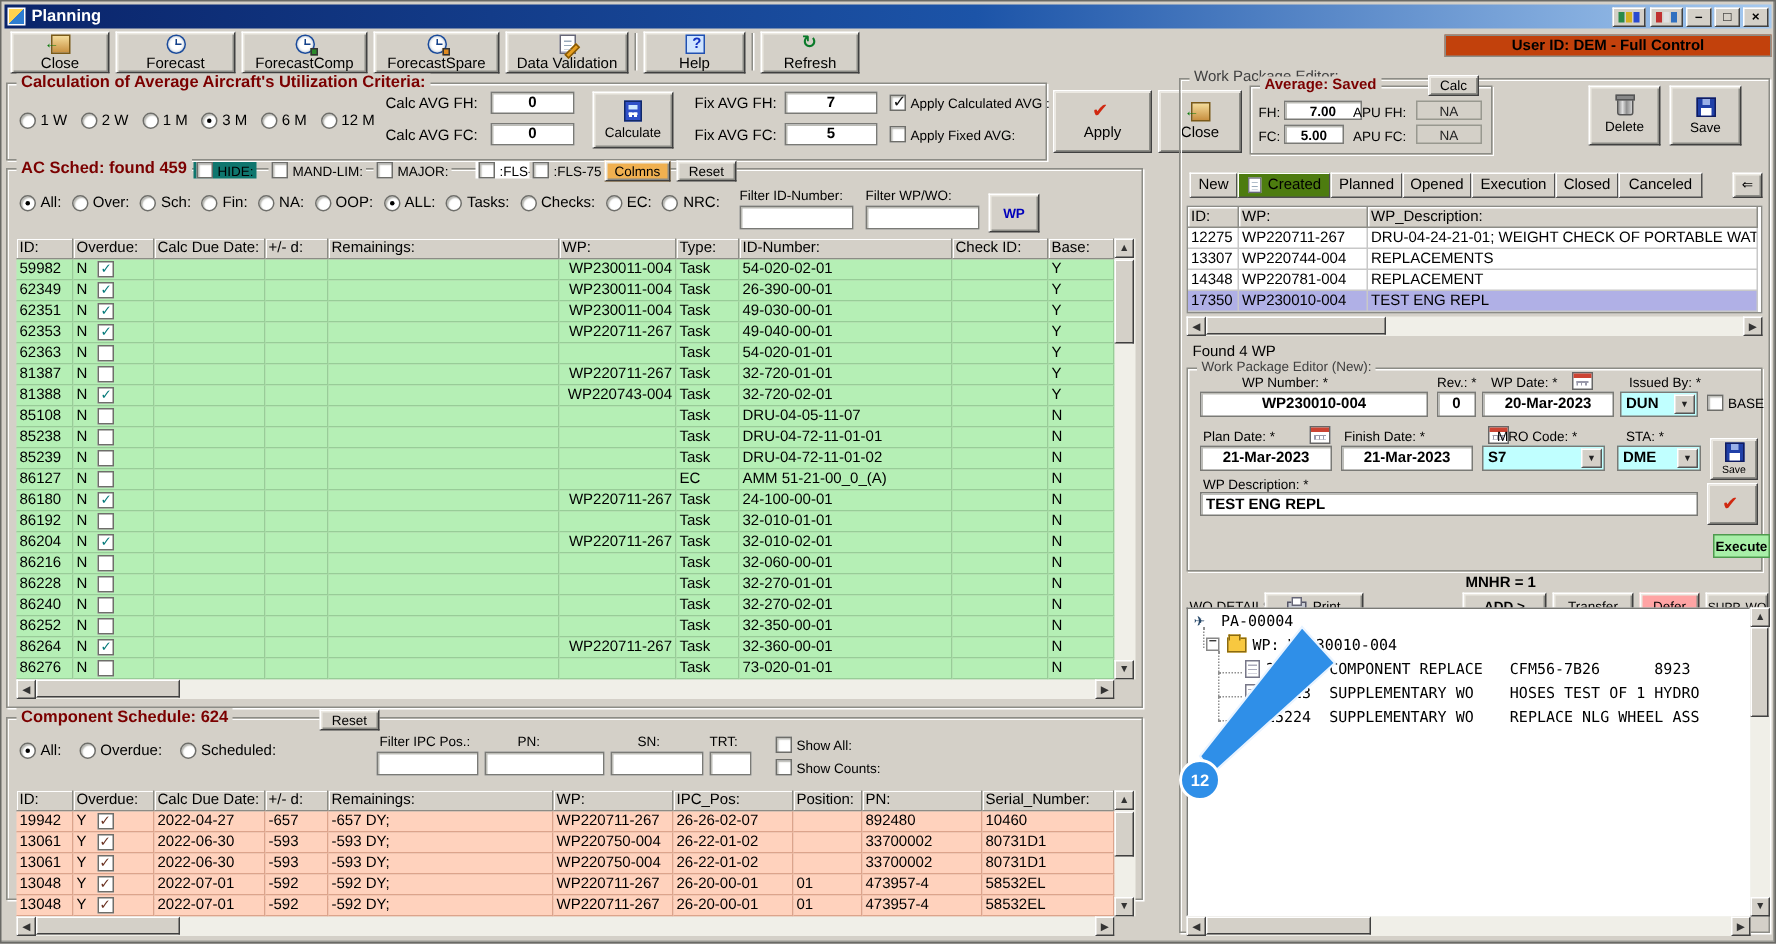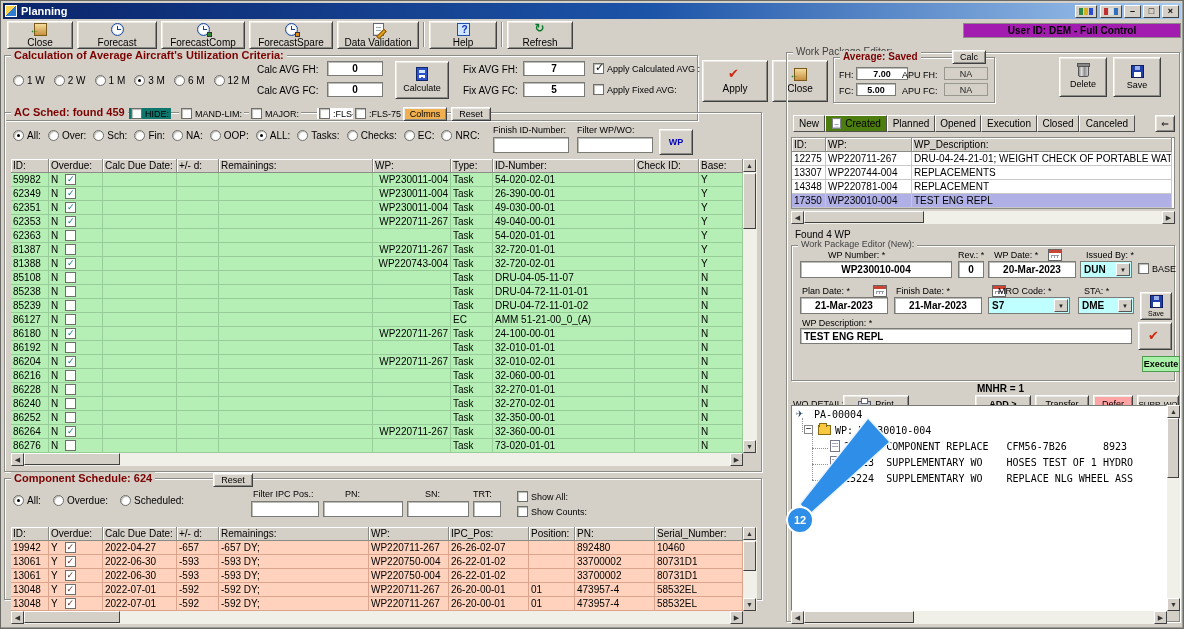--- a/index.html
+++ b/index.html
@@ -12,21 +12,21 @@
 .appico{width:12px;height:12px;background:linear-gradient(135deg,#ffd34d 0 50%,#2e7dd1 50% 100%);border:1px solid #fff;flex:0 0 auto}
 .ttl{font-weight:bold;font-size:11px;margin-left:4px;white-space:nowrap}
 .tsp{flex:1}
 .wbtn{width:17px;height:13px;margin-left:2px;background:#d4d0c8;border:1px solid;border-color:#fff #404040 #404040 #fff;color:#000;font-size:9px;line-height:11px;text-align:center;font-weight:bold;flex:0 0 auto}
 .picbtn{width:22px;height:13px;margin-left:3px;background:#d4d0c8;border:1px solid;border-color:#fff #404040 #404040 #fff;display:flex;align-items:center;justify-content:center;gap:1px;flex:0 0 auto}
 .picbtn i{width:4px;height:7px;display:block}
 
 .up{background:#d4d0c8;border:1px solid;border-color:#fff #404040 #404040 #fff;box-shadow:inset 1px 1px 0 #ece9e2,inset -1px -1px 0 #8c8c86}
 .tbtn{top:1px;height:28px;display:flex;flex-direction:column;align-items:center;justify-content:center;gap:1px;font-size:10px;white-space:nowrap}
 .vsep{top:2px;width:2px;height:25px;border-left:1px solid #8c8c86;border-right:1px solid #fff}
-.userlbl{background:#a21caf;border:1px solid #8c8c86;font-weight:bold;font-size:10px;display:flex;align-items:center;justify-content:center;white-space:nowrap}
+.userlbl{background:#c2410c;border:1px solid #8c8c86;font-weight:bold;font-size:10px;display:flex;align-items:center;justify-content:center;white-space:nowrap}
 .btn2{display:flex;flex-direction:column;align-items:center;justify-content:center;gap:2px;font-size:9px}
 .sbtn{display:flex;align-items:center;justify-content:center;font-size:9px}
 .fs{border:1px solid #8c8c86;box-shadow:inset 1px 1px 0 #fff,1px 1px 0 #fff}
 .leg{position:absolute;top:-7px;left:6px;background:#d4d0c8;padding:0 3px;font-weight:bold;color:#7b0000;font-size:11px;white-space:nowrap}
 .leg10{font-size:10px}
 .leg2{position:absolute;top:-7px;left:6px;background:#d4d0c8;padding:0 3px;color:#404040;font-size:10px;white-space:nowrap}
 .lbl{font-size:9px;white-space:nowrap}
 .lbl10{font-size:10px;white-space:nowrap}
 .inp{background:#fff;border:1px solid #7a7a76;box-shadow:inset 1px 1px 0 #bdbdb7}
 .vf{background:#fff;border:1px solid #7a7a76;box-shadow:inset 1px 1px 0 #bdbdb7;font-weight:bold;font-size:10px;display:flex;align-items:center;justify-content:center;white-space:nowrap;overflow:hidden}
@@ -172,21 +172,21 @@
         <span>Help</span>
       </div>
     <div class="r vsep" style="left:498px"></div>
     <div class="r up tbtn" style="left:504px;width:66px">
         <span class="ic refr"></span>
         <span>Refresh</span>
       </div>
     <div class="r userlbl" style="left:960px;top:3px;width:218px;height:15px">User ID: DEM - Full Control</div>
   </div>
 
-  <div class="r fs" style="left:4px;top:55px;width:694px;height:66px">
+  <div class="r fs" style="left:4px;top:55px;width:694px;height:52px">
     <span class="leg">Calculation of Average Aircraft's Utilization Criteria:</span>
     <div class="r" style="left:8px;top:19px;display:flex;gap:9px">
       <span class="rd">
           <i></i>
           <span>1 W</span>
         </span>
       <span class="rd">
           <i></i>
           <span>2 W</span>
         </span>
@@ -300,21 +300,21 @@
         </span>
       <span class="rd">
           <i></i>
           <span>EC:</span>
         </span>
       <span class="rd">
           <i></i>
           <span>NRC:</span>
         </span>
     </div>
-    <span class="r lbl" style="left:488px;top:12px">Finish ID-Number:</span>
+    <span class="r lbl" style="left:488px;top:12px">Filter ID-Number:</span>
     <input class="r inp" style="left: 488px; top: 24px; width: 76px; height: 16px;">
     <span class="r lbl" style="left:572px;top:12px">Filter WP/WO:</span>
     <input class="r inp" style="left: 572px; top: 24px; width: 76px; height: 16px;">
     <div class="r up sbtn blue" style="left:654px;top:16px;width:34px;height:26px">WP</div>
     <div class="r tblhd acg" style="left:6px;top:46px">
         <span class="th">ID:</span>
         <span class="th">Overdue:</span>
         <span class="th">Calc Due Date:</span>
         <span class="th">+/- d:</span>
         <span class="th">Remainings:</span>

